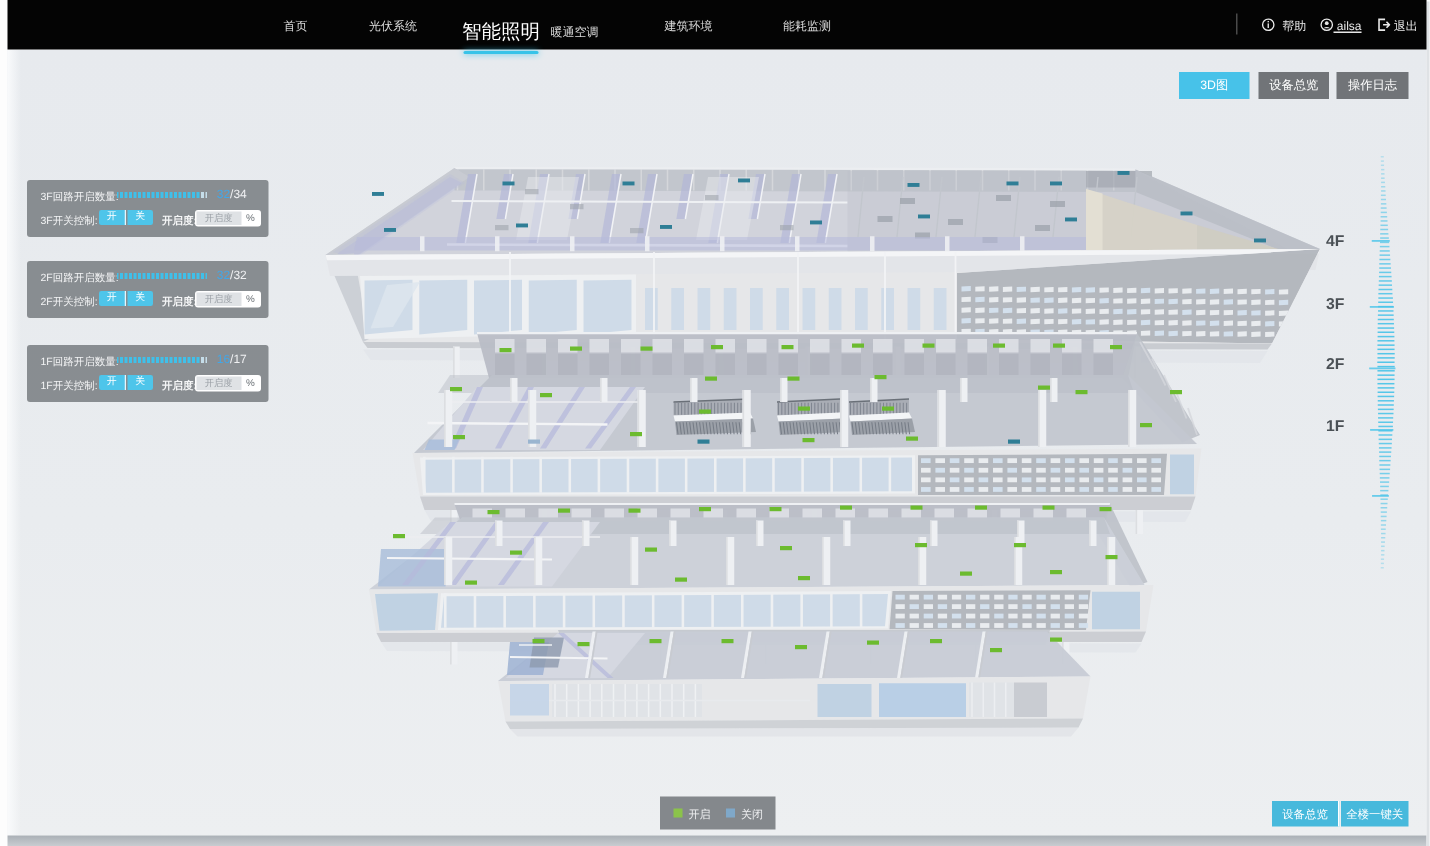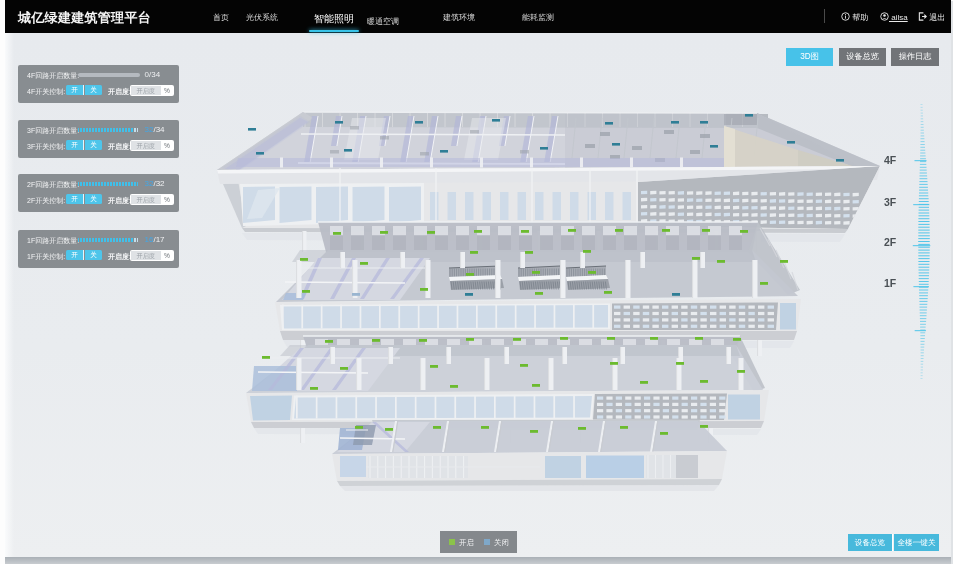--- a/index.html
+++ b/index.html
@@ -12,37 +12,36 @@
 <div style="position:absolute;left:5px;top:33px;width:946px;height:524px;background:linear-gradient(180deg,#e7eaee 0%,#e9ecef 60%,#edeff1 100%);"></div>
 
 <div style="position:absolute;left:5px;top:33px;width:9px;height:524px;background:linear-gradient(90deg,rgba(252,253,254,.85),rgba(252,253,254,0));"></div>
 
 <div style="position:absolute;left:5px;top:557px;width:946px;height:7px;background:linear-gradient(180deg,#aab0b6,#c8ccd0);"></div>
 
 <div style="position:absolute;left:951px;top:1px;width:2px;height:563px;background:#dfe2e5;"></div>
 
 <div style="position:absolute;left:5px;top:0px;width:946px;height:33px;background:#040404;">
 
-  <div style="position:absolute;left:13px;top:9px;font-size:13px;font-weight:bold;color:#f5f5f5;letter-spacing:0.3px;">城亿绿建建筑管理平台</div>
-
-  <div style="position:absolute;left:184px;top:12px;width:40px;text-align:right;font-size:8px;color:#dcdcdc;">首页</div>
+
+  <div style="position:absolute;left:184px;top:12px;width:40px;text-align:left;font-size:8px;color:#dcdcdc;">首页</div>
 
   <div style="position:absolute;left:241px;top:12px;width:56px;text-align:left;font-size:8px;color:#dcdcdc;">光伏系统</div>
 
-  <div style="position:absolute;left:301px;top:12px;width:56px;text-align:center;font-size:10px;color:#fff;">智能照明<div style="position:absolute;left:3px;right:3px;bottom:-6px;height:2px;background:#38c3e8;border-radius:2px;box-shadow:0 0 4px #38c3e8;"></div></div>
+  <div style="position:absolute;left:301px;top:12px;width:56px;text-align:center;font-size:13px;color:#fff;">智能照明<div style="position:absolute;left:3px;right:3px;bottom:-6px;height:2px;background:#38c3e8;border-radius:2px;box-shadow:0 0 4px #38c3e8;"></div></div>
 
   <div style="position:absolute;left:362px;top:4px;width:56px;text-align:left;font-size:8px;color:#dcdcdc;margin-top:12px;">暖通空调</div>
 
   <div style="position:absolute;left:426px;top:12px;width:56px;text-align:center;font-size:8px;color:#dcdcdc;">建筑环境</div>
 
   <div style="position:absolute;left:493px;top:12px;width:56px;text-align:right;font-size:8px;color:#dcdcdc;">能耗监测</div>
 
   <div style="position:absolute;left:819px;top:9px;width:1px;height:14px;background:#4a4a4a;"></div>
 
-  <div style="position:absolute;left:836px;top:12px;font-size:8px;color:#e8e8e8;">
+  <div style="position:absolute;left:836px;top:12px;font-size:8px;color:#e8e8e8;font-family:Liberation Mono, monospace;">
     <svg width="9" height="9" viewBox="0 0 10 10" style="vertical-align:-1px;">
           <circle cx="5" cy="5" r="4.2" fill="none" stroke="#e8e8e8" stroke-width="1"></circle>
           <rect x="4.5" y="4" width="1" height="3.4" fill="#e8e8e8"></rect>
           <rect x="4.5" y="2.2" width="1" height="1" fill="#e8e8e8"></rect>
         </svg> 帮助</div>
 
   <div style="position:absolute;left:875px;top:12px;font-size:8px;color:#e8e8e8;text-decoration:underline;">
     <svg width="9" height="9" viewBox="0 0 10 10" style="vertical-align:-1px;">
           <circle cx="5" cy="5" r="4.2" fill="none" stroke="#e8e8e8" stroke-width="1"></circle>
           <circle cx="5" cy="3.8" r="1.4" fill="#e8e8e8"></circle>
@@ -1124,43 +1123,20 @@
         <rect x="914.7" y="330.0" width="11.2" height="1.2" fill="#49c4ea" fill-opacity="0.8"></rect>
       </g>
       <g>
         <text x="884" y="164" font-family="Liberation Sans, sans-serif" font-size="10.5" font-weight="bold" fill="#4a5055">4F</text>
         <text x="884" y="206" font-family="Liberation Sans, sans-serif" font-size="10.5" font-weight="bold" fill="#4a5055">3F</text>
         <text x="884" y="246" font-family="Liberation Sans, sans-serif" font-size="10.5" font-weight="bold" fill="#4a5055">2F</text>
         <text x="884" y="287" font-family="Liberation Sans, sans-serif" font-size="10.5" font-weight="bold" fill="#4a5055">1F</text>
       </g>
 </svg>
 
-<div style="position:absolute;left:18px;top:65px;width:161px;height:38px;background:rgba(132,136,141,.96);border-radius:2px;">
-
-  <div style="position:absolute;left:9px;top:5.5px;font-size:7px;color:#f4f5f6;white-space:nowrap;">4F回路开启数量:</div>
-
-  <div style="position:absolute;left:59.5px;top:8px;width:62px;height:4px;">
-        <span style="position:absolute;left:0;top:0;width:62px;height:4px;background:#b5bac0;border-radius:2px;"></span>
-      </div>
-
-  <div style="position:absolute;left:126.5px;top:4.5px;font-size:8px;white-space:nowrap;"><span style="color:#e9ebed;">0</span><span style="color:#f0f1f3;">/34</span></div>
-
-  <div style="position:absolute;left:9px;top:21.5px;font-size:7px;color:#f4f5f6;white-space:nowrap;">4F开关控制:</div>
-
-  <div style="position:absolute;left:48px;top:20px;width:18px;height:10px;background:#4ec5ea;border-radius:1.5px 0 0 1.5px;color:#fff;font-size:6.6px;text-align:center;line-height:10.5px;border-right:1px solid #e6f7fd;">开</div>
-
-  <div style="position:absolute;left:67px;top:20px;width:17px;height:10px;background:#4ec5ea;border-radius:0 1.5px 1.5px 0;color:#fff;font-size:6.6px;text-align:center;line-height:10.5px;">关</div>
-
-  <div style="position:absolute;left:90px;top:21.5px;font-size:7px;font-weight:bold;color:#f4f5f6;white-space:nowrap;">开启度:</div>
-
-  <div style="position:absolute;left:112px;top:19.5px;width:43.5px;height:11.5px;background:#fff;border-radius:2px;">
-    <div style="position:absolute;left:1px;top:1px;width:29.5px;height:9.5px;background:#dfe2e5;color:#9aa0a6;font-size:6.2px;text-align:center;line-height:10px;">开启度</div>
-    <div style="position:absolute;right:1px;top:1px;width:11px;height:9.5px;background:#fff;color:#6a7075;font-size:6.6px;text-align:center;line-height:10px;">%</div>
-  </div>
-</div>
 <div style="position:absolute;left:18px;top:120px;width:161px;height:38px;background:rgba(132,136,141,.96);border-radius:2px;">
 
   <div style="position:absolute;left:9px;top:5.5px;font-size:7px;color:#f4f5f6;white-space:nowrap;">3F回路开启数量:</div>
 
   <div style="position:absolute;left:59.5px;top:8px;width:62px;height:4px;">
         <span style="position:absolute;left:0.00px;top:0;width:1.95px;height:4px;background:#3fc0ea;"></span>
         <span style="position:absolute;left:2.95px;top:0;width:1.95px;height:4px;background:#3fc0ea;"></span>
         <span style="position:absolute;left:5.90px;top:0;width:1.95px;height:4px;background:#3fc0ea;"></span>
         <span style="position:absolute;left:8.86px;top:0;width:1.95px;height:4px;background:#3fc0ea;"></span>
         <span style="position:absolute;left:11.81px;top:0;width:1.95px;height:4px;background:#3fc0ea;"></span>

